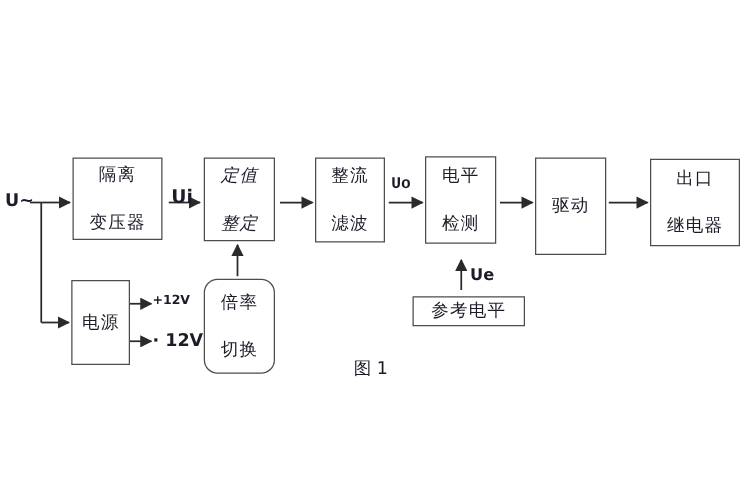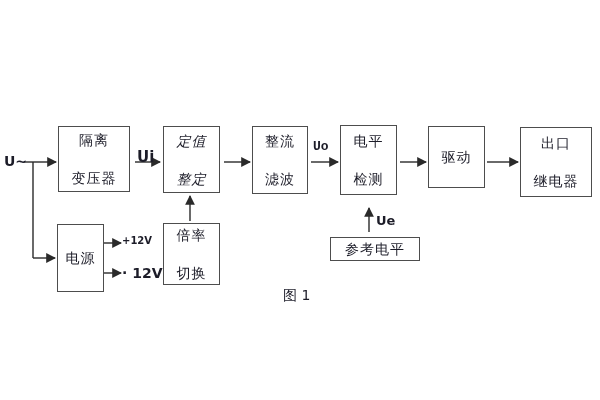--- a/index.html
+++ b/index.html
@@ -36,24 +36,24 @@
     gap: 24px;
     font-size: 14px;
     letter-spacing: 1px;
     line-height: 1;
     color: #1c1c28;
   }
   .b-transformer { left: 58px;  top: 126px; width: 72px; height: 66px; }
   .b-setpoint    { left: 163px; top: 126px; width: 57px; height: 67px; font-style: italic; }
   .b-rectifier   { left: 252px; top: 126px; width: 56px; height: 68px; }
   .b-level       { left: 340px; top: 125px; width: 57px; height: 70px; }
-  .b-drive       { left: 428px; top: 126px; width: 57px; height: 62px; text-align: center; }
+  .b-drive       { left: 428px; top: 126px; width: 57px; height: 78px; text-align: center; }
   .b-relay       { left: 520px; top: 127px; width: 72px; height: 70px; }
   .b-power       { left: 57px;  top: 224px; width: 47px; height: 68px; }
-  .b-ratio       { left: 163px; top: 223px; width: 57px; height: 62px; }
+  .b-ratio       { left: 163px; top: 223px; width: 57px; height: 76px; border-radius: 11px; }
   .b-reference   { left: 330px; top: 237px; width: 90px; height: 24px; }
   .lbl {
     position: absolute;
     line-height: 1;
     white-space: nowrap;
     color: #1c1c28;
   }
   .lbl-u-input { left: 4px;   top: 154px; font-size: 14px; font-weight: 600; }
   .lbl-ui      { left: 137px; top: 140px; font-size: 15px; font-weight: 600; margin-top: 10px; }
   .lbl-uo      { left: 313px; top: 140px; font-size: 13px; font-weight: 600; font-family: Liberation Mono, monospace; }

